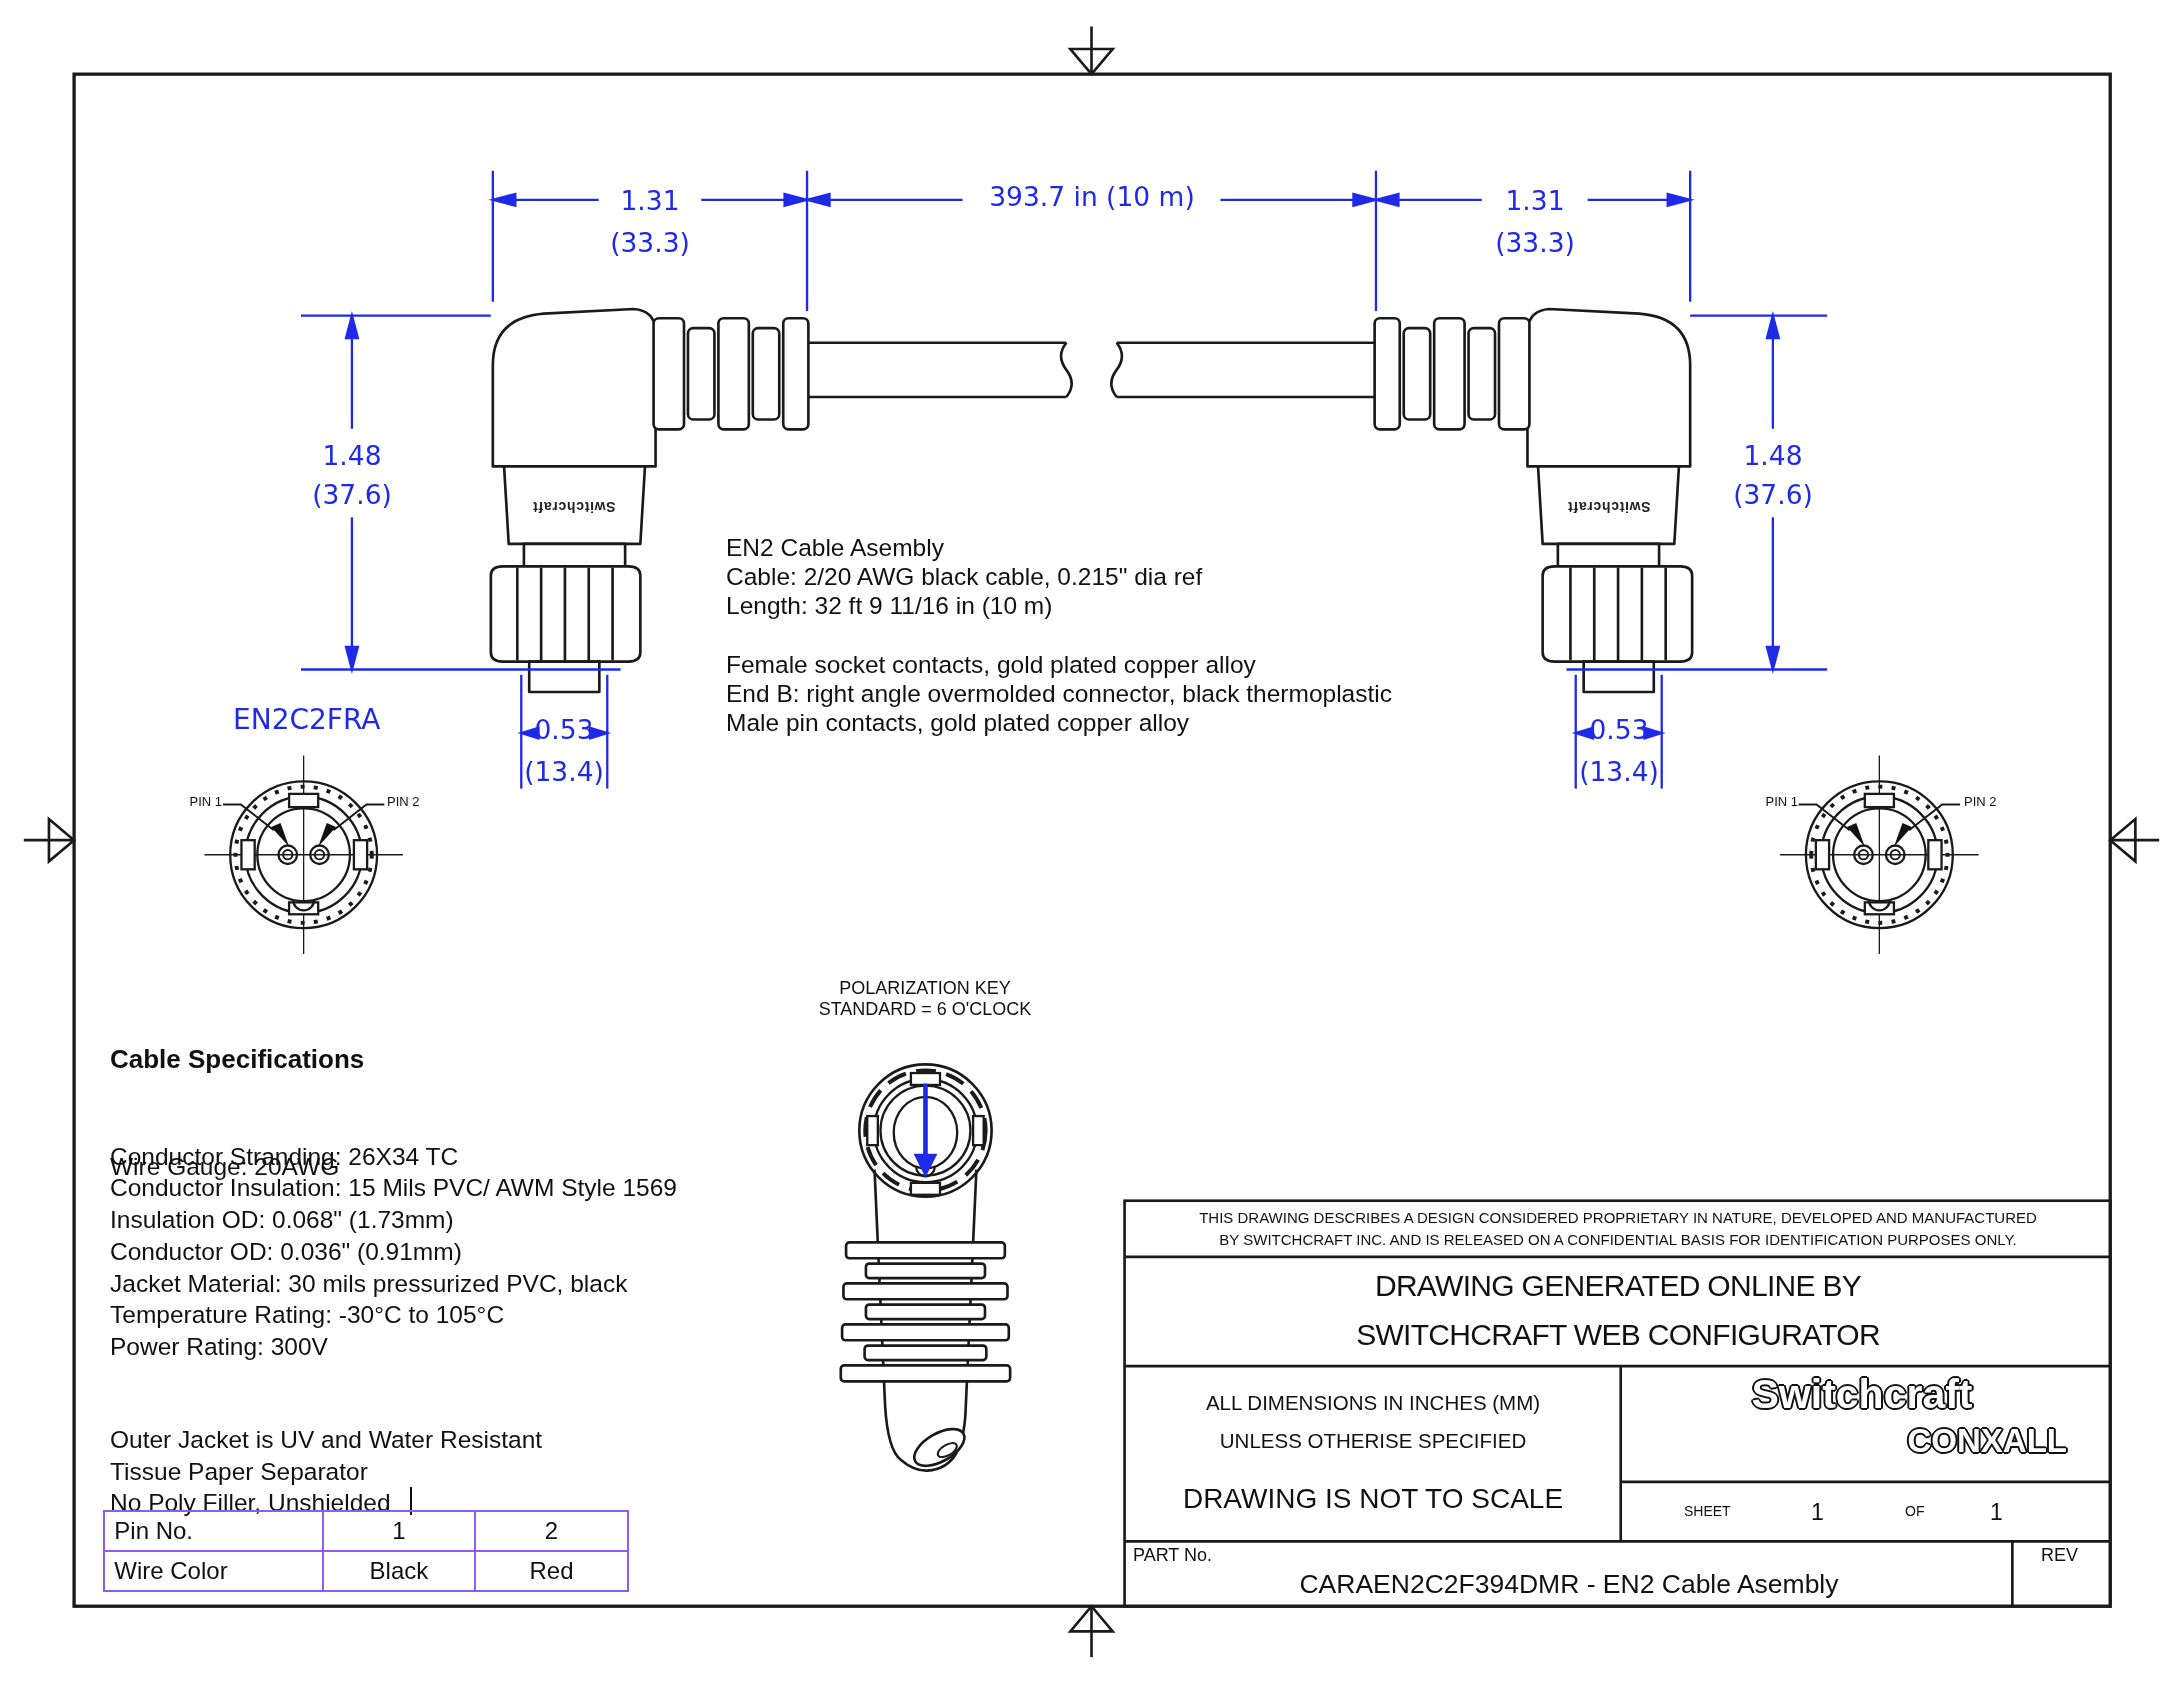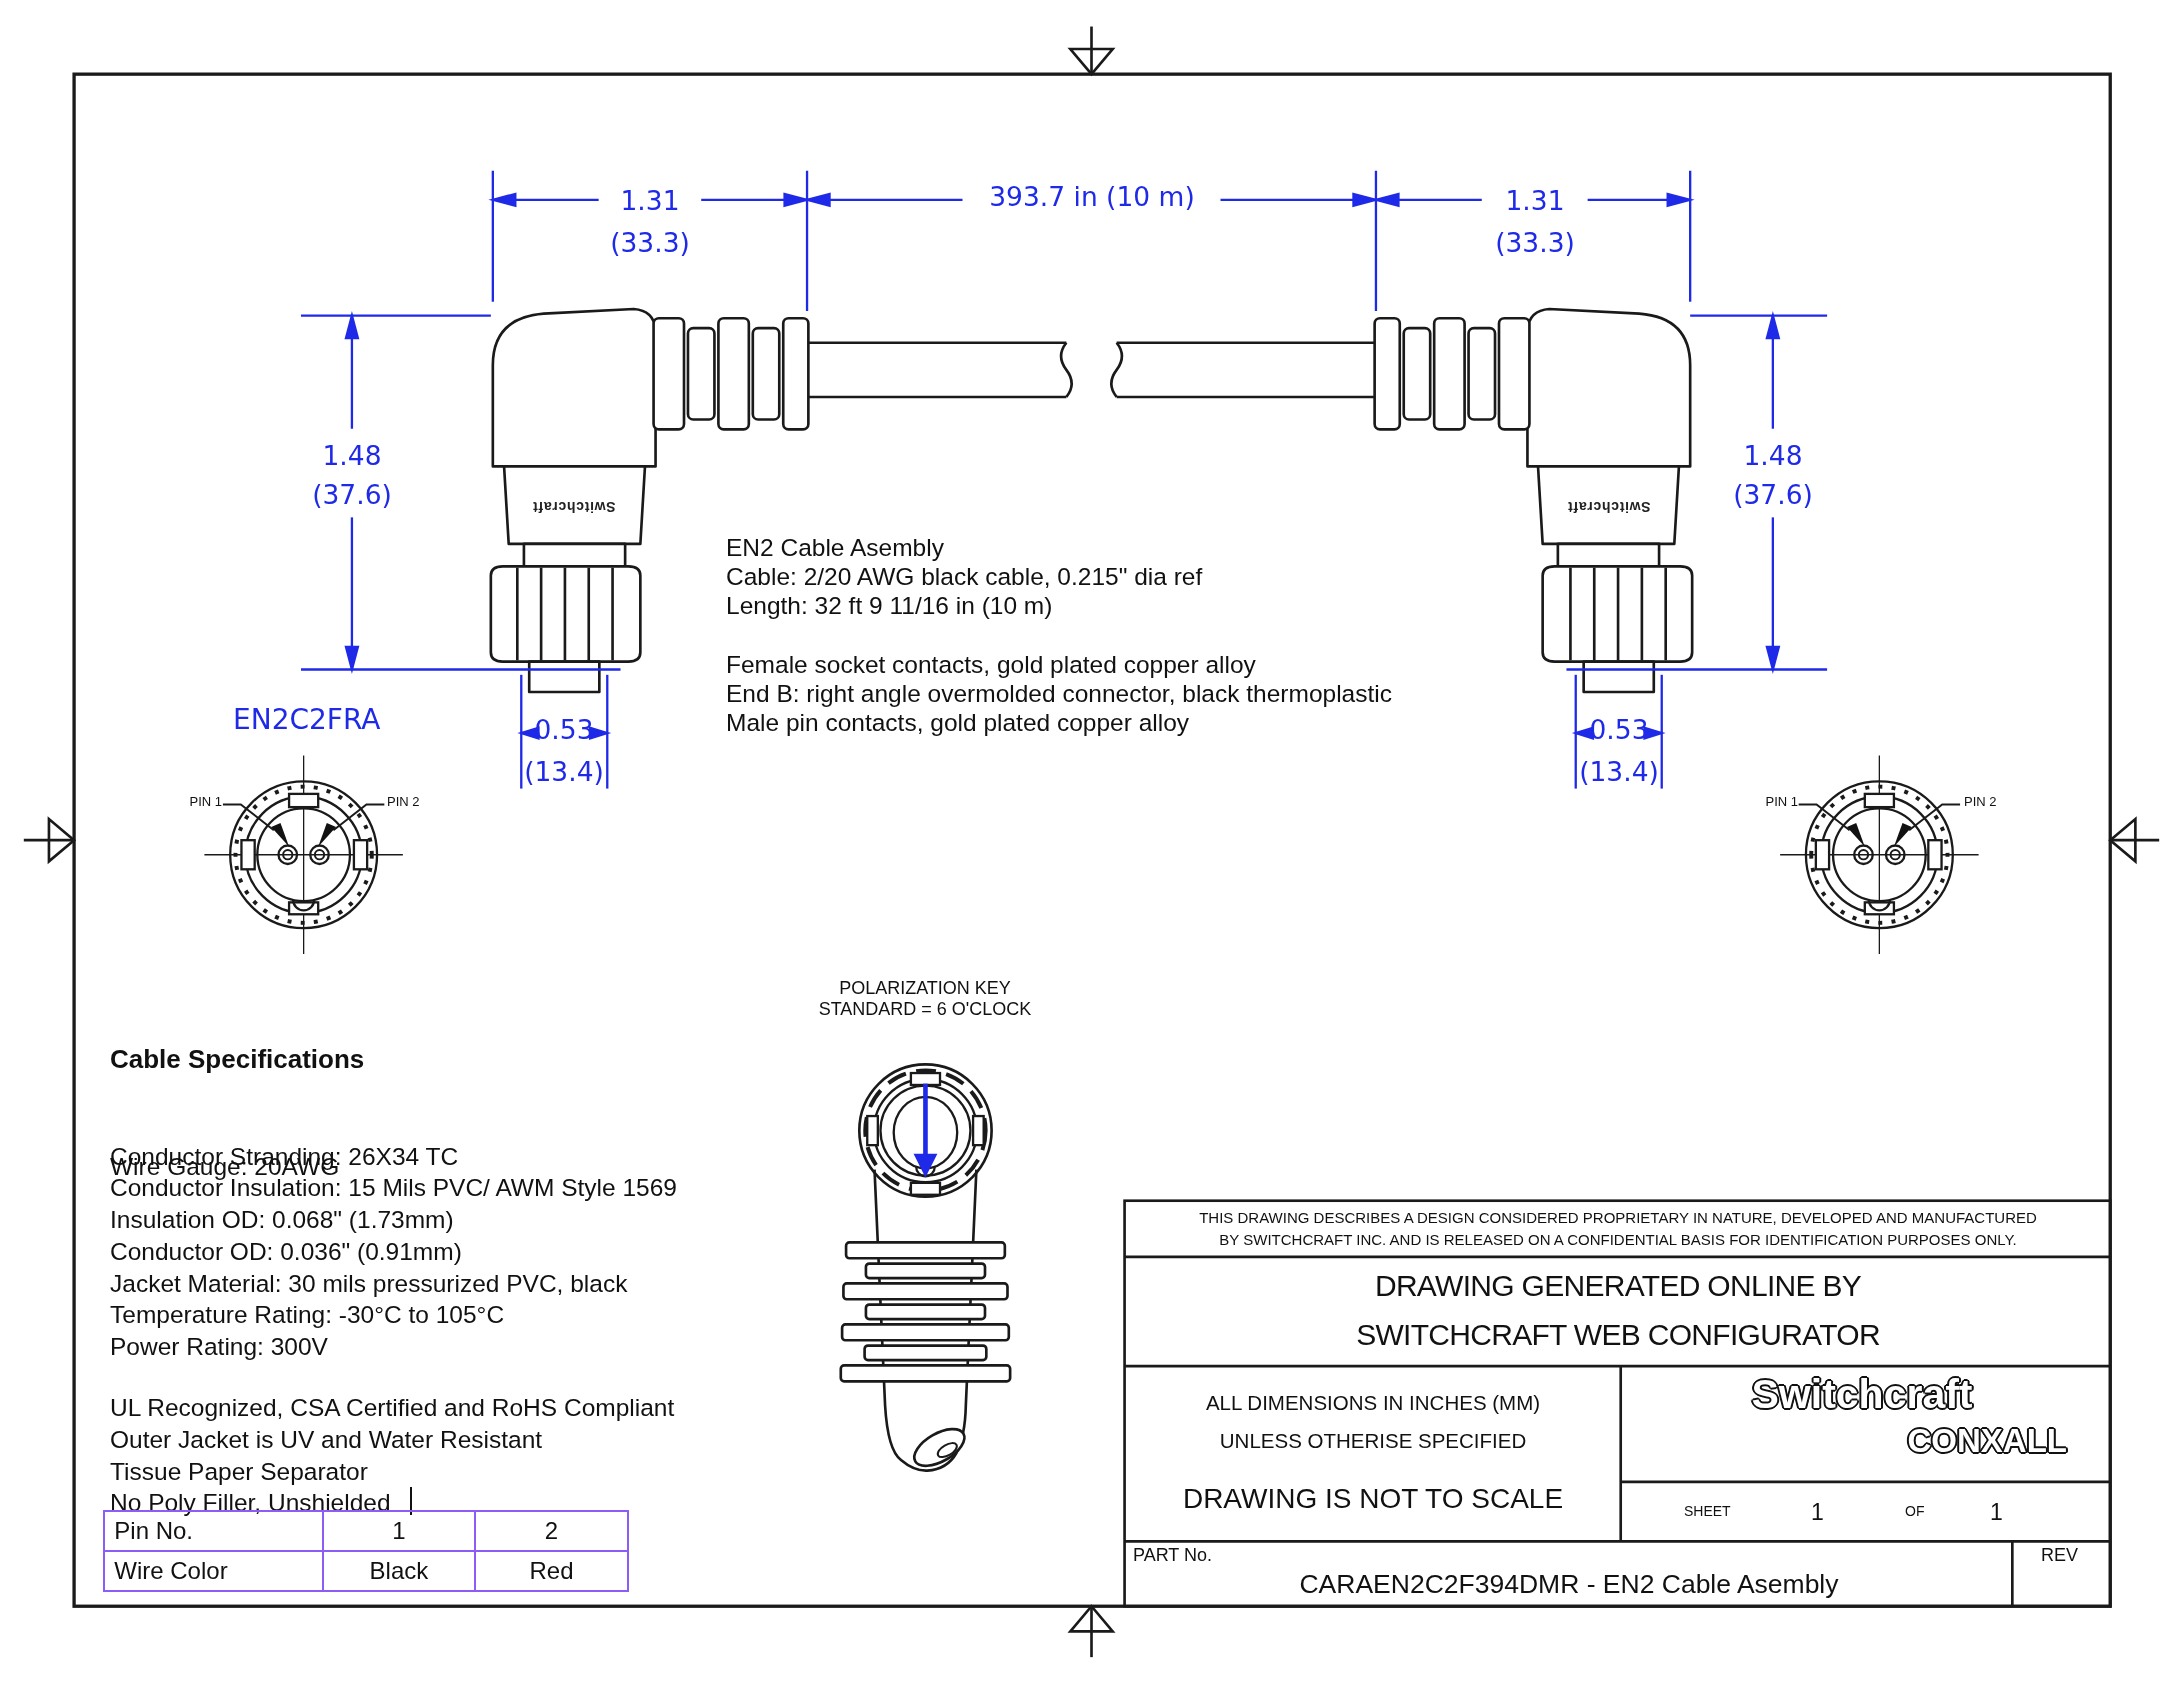--- a/index.html
+++ b/index.html
@@ -223,21 +223,20 @@
 
   <div class="abs spech" style="left:110px;top:1044px;">Cable Specifications</div>
   <div class="abs spec" style="left:110px;top:1141px;margin-top:10px;">Wire Gauge: 20AWG</div>
   <div class="abs spec" style="left:110px;top:1141px;">Conductor Stranding: 26X34 TC</div>
   <div class="abs spec" style="left:110px;top:1172px;">Conductor Insulation: 15 Mils PVC/ AWM Style 1569</div>
   <div class="abs spec" style="left:110px;top:1204px;">Insulation OD: 0.068" (1.73mm)</div>
   <div class="abs spec" style="left:110px;top:1236px;">Conductor OD: 0.036" (0.91mm)</div>
   <div class="abs spec" style="left:110px;top:1268px;">Jacket Material: 30 mils pressurized PVC, black</div>
   <div class="abs spec" style="left:110px;top:1299px;">Temperature Rating: -30°C to 105°C</div>
   <div class="abs spec" style="left:110px;top:1331px;">Power Rating: 300V</div>
-  <div class="abs spec" style="left:110px;top:1392px;">UL Recognized, CSA Certified and RoHS Compliant</div>
   <div class="abs spec" style="left:110px;top:1424px;">Outer Jacket is UV and Water Resistant</div>
   <div class="abs spec" style="left:110px;top:1456px;">Tissue Paper Separator</div>
   <div class="abs spec" style="left:110px;top:1487px;">No Poly Filler, Unshielded</div>
   <div class="caret" style="left:410px;top:1487px;"></div>
 
   <table class="pins">
     <tbody>
         <tr>
       <td class="c0">Pin No.</td>
       <td class="cn">1</td>

